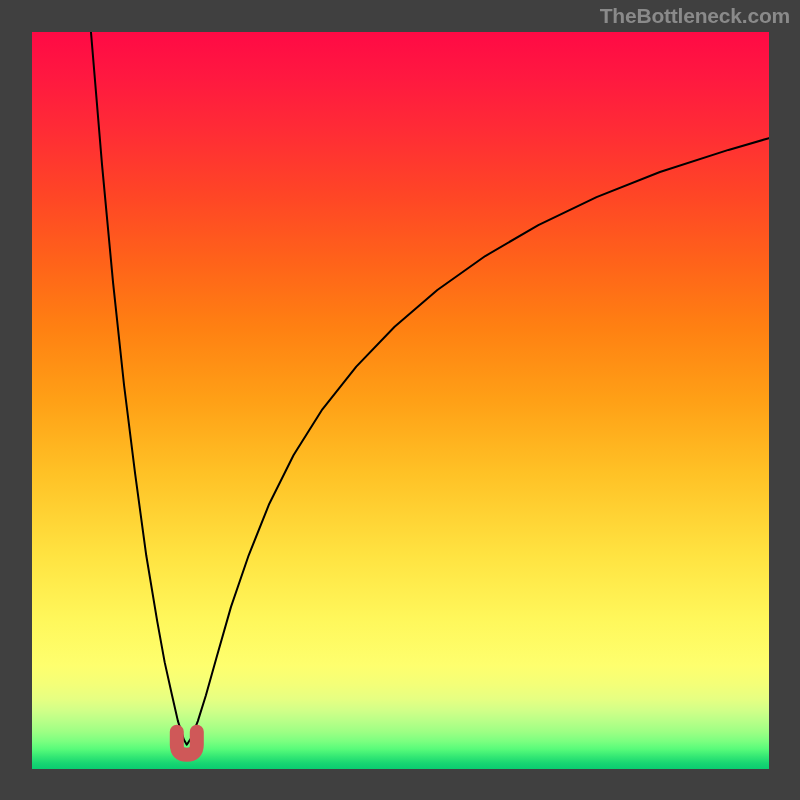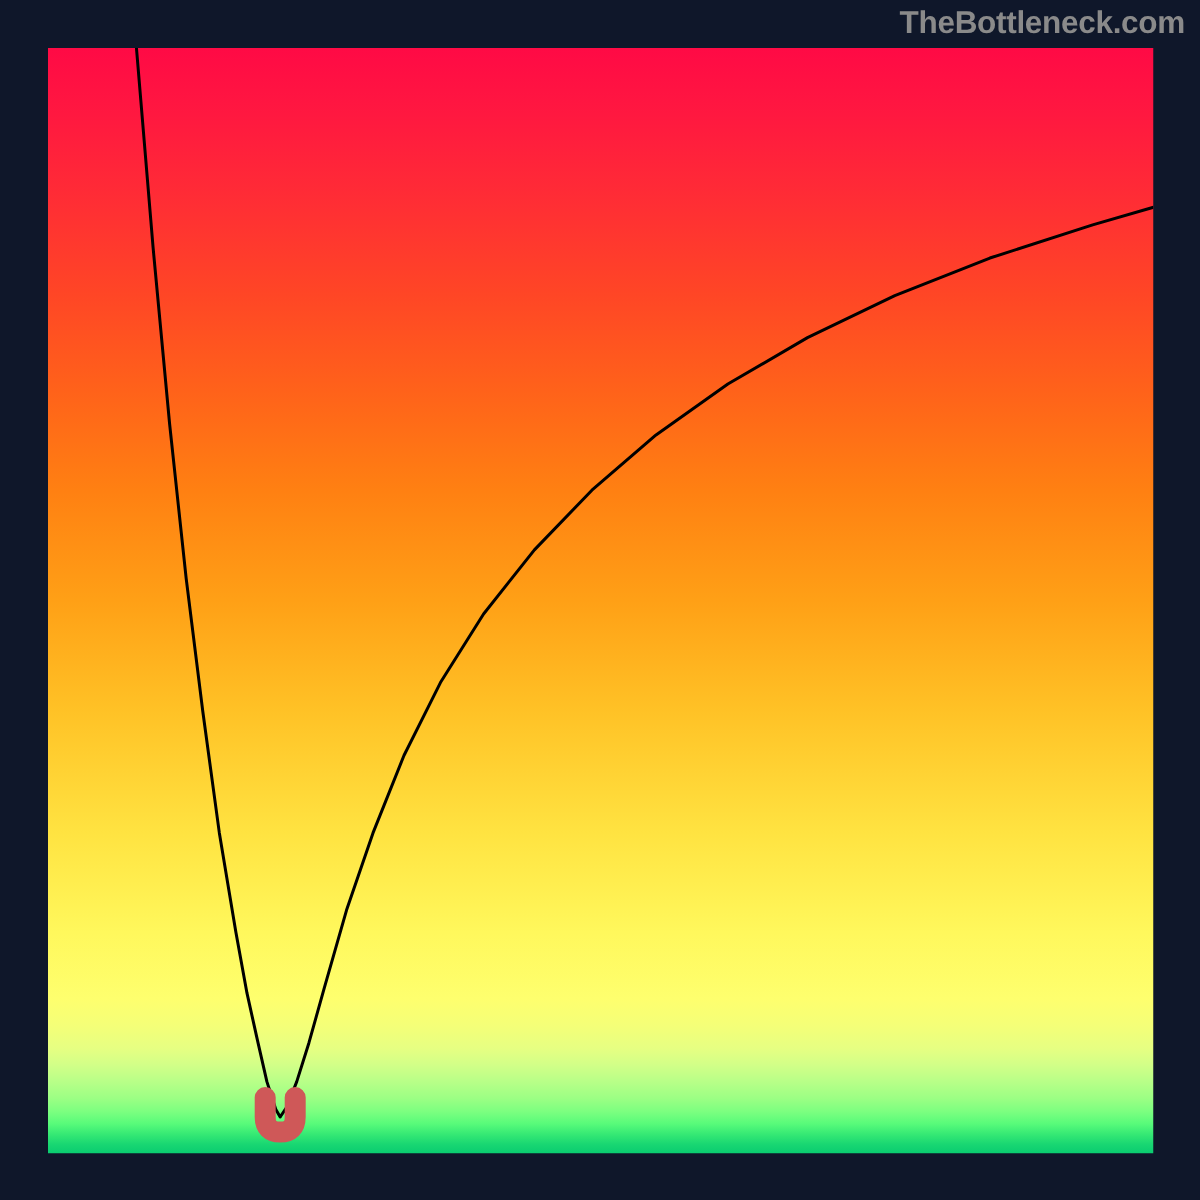--- a/index.html
+++ b/index.html
@@ -8,21 +8,21 @@
     width: 800px;
     height: 800px;
     background: #000;
   }
   .frame {
     position: absolute;
     top: 0;
     left: 0;
     width: 800px;
     height: 800px;
-    background: #0f172a;
+    background: #404040;
   }
   .plot-area {
     position: absolute;
     top: 32px;
     left: 32px;
     width: 737px;
     height: 737px;
     overflow: hidden;
   }
   .gradient {

